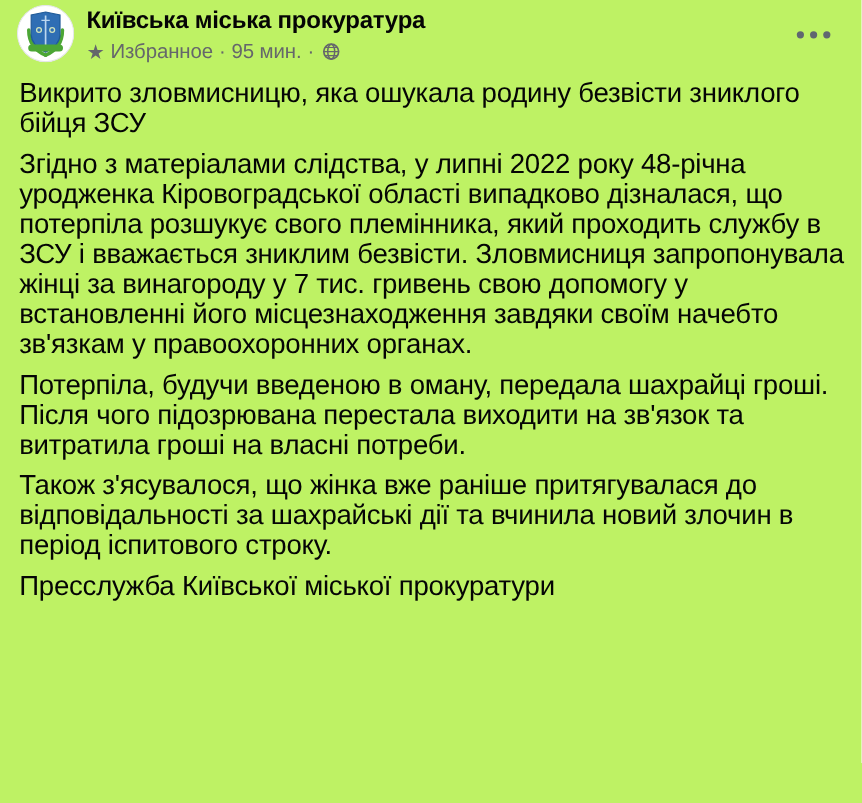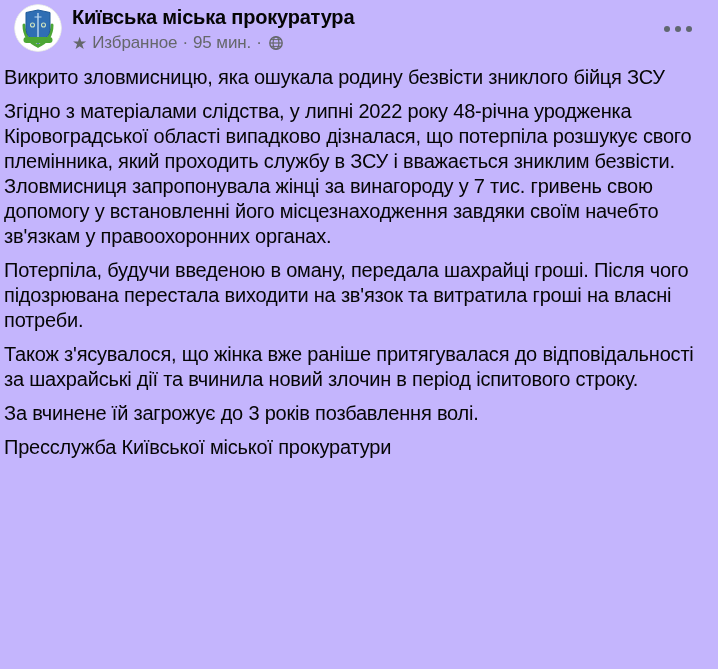--- a/index.html
+++ b/index.html
@@ -1,19 +1,19 @@
 <!DOCTYPE html>
 <html><head>
 <meta charset="utf-8">
 <style>
   html, body { margin: 0; padding: 0; background: #ffffff; }
   .fb-post {
     width: 718px;
     height: 669px;
-    background: #c4b5fd;
+    background: #bef264;
     font-family: "Liberation Sans", sans-serif;
     color: #050505;
     overflow: hidden;
     position: relative;
     box-sizing: border-box;
   }
   .post-header {
     display: flex;
     align-items: flex-start;
     padding: 4px 16px 0 14px;
@@ -61,22 +61,22 @@
     padding: 4px;
     cursor: pointer;
   }
   .menu-btn .dot {
     width: 6px;
     height: 6px;
     border-radius: 50%;
     background: #606770;
   }
   .post-body {
-    padding: 12px 14px 0 4px;
-    font-size: 20px;
+    padding: 12px 14px 0 16px;
+    font-size: 23px;
     line-height: 25px;
     letter-spacing: -0.2px;
     color: #050505;
   }
   .post-body p { margin: 0 0 9px 0; }
 </style>
 </head>
 <body>
 
 <div class="fb-post">
@@ -123,17 +123,16 @@
       <span class="dot"></span>
     </div>
 
   </div>
 
   <div class="post-body">
       <p>Викрито зловмисницю, яка ошукала родину безвісти зниклого бійця ЗСУ</p>
       <p>Згідно з матеріалами слідства, у липні 2022 року 48-річна уродженка Кіровоградської області випадково дізналася, що потерпіла розшукує свого племінника, який проходить службу в ЗСУ і вважається зниклим безвісти. Зловмисниця запропонувала жінці за винагороду у 7 тис. гривень свою допомогу у встановленні його місцезнаходження завдяки своїм начебто зв'язкам у правоохоронних органах.</p>
       <p>Потерпіла, будучи введеною в оману, передала шахрайці гроші. Після чого підозрювана перестала виходити на зв'язок та витратила гроші на власні потреби.</p>
       <p>Також з'ясувалося, що жінка вже раніше притягувалася до відповідальності за шахрайські дії та вчинила новий злочин в період іспитового строку.</p>
-      <p>За вчинене їй загрожує до 3 років позбавлення волі.</p>
       <p>Пресслужба Київської міської прокуратури</p>
     </div>
 
 </div>
 
 </body></html>

